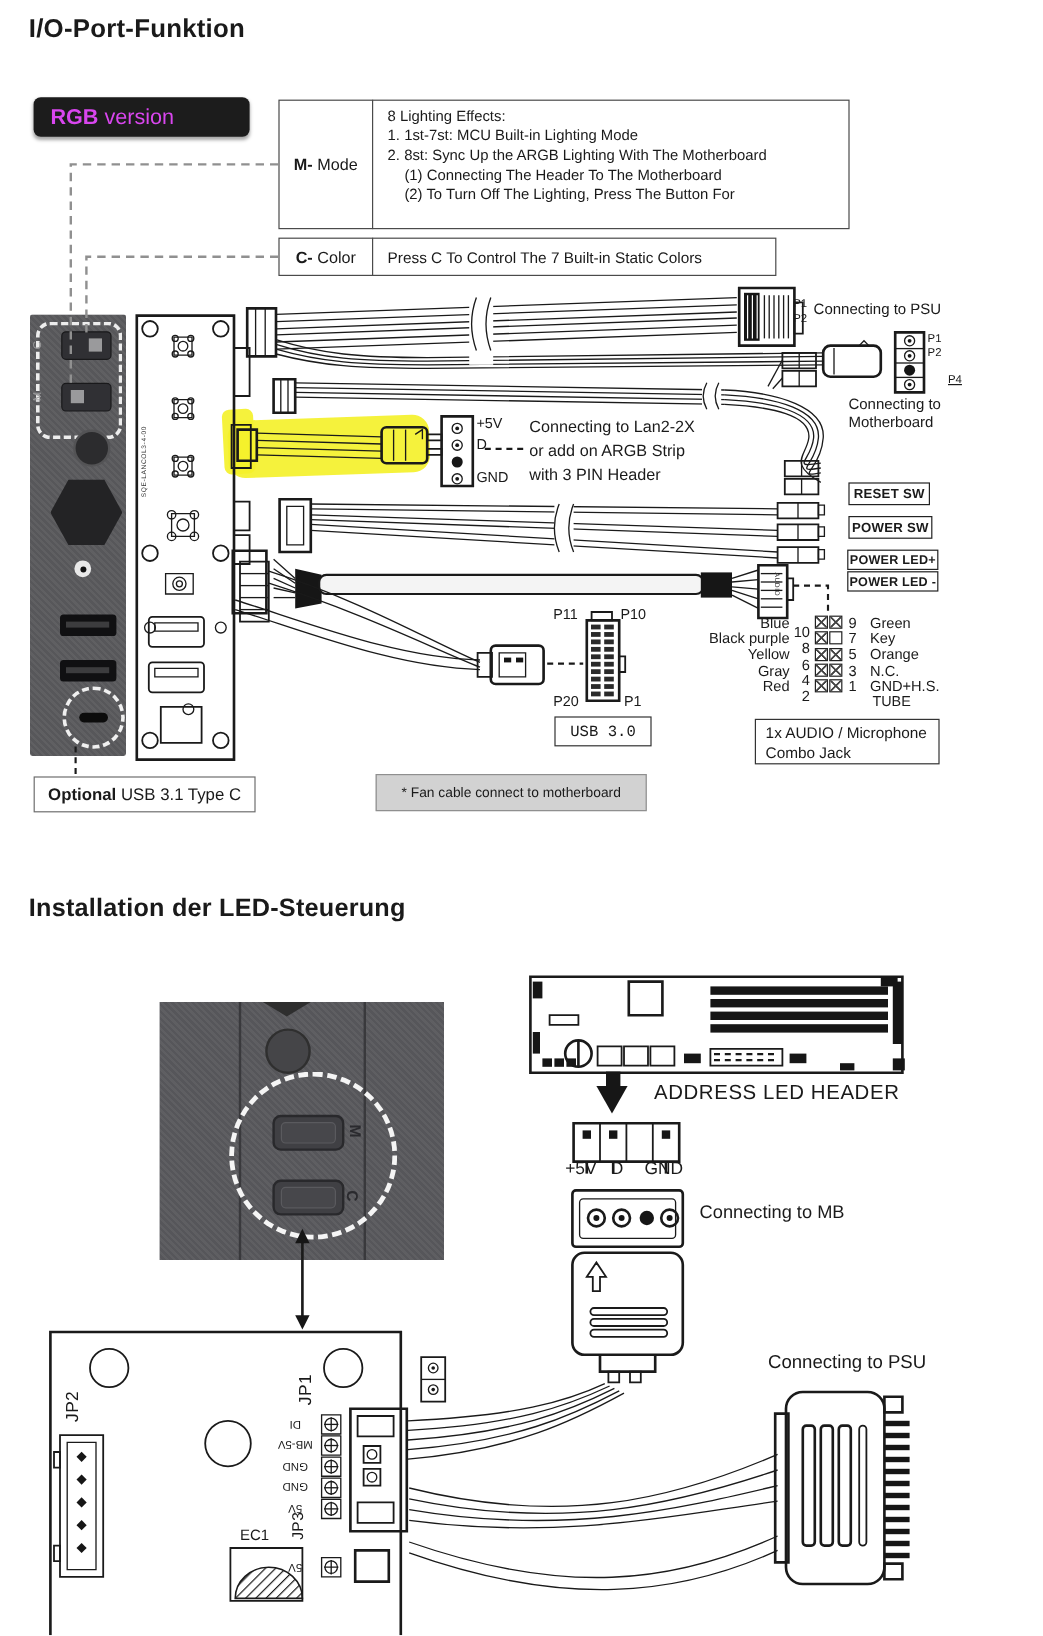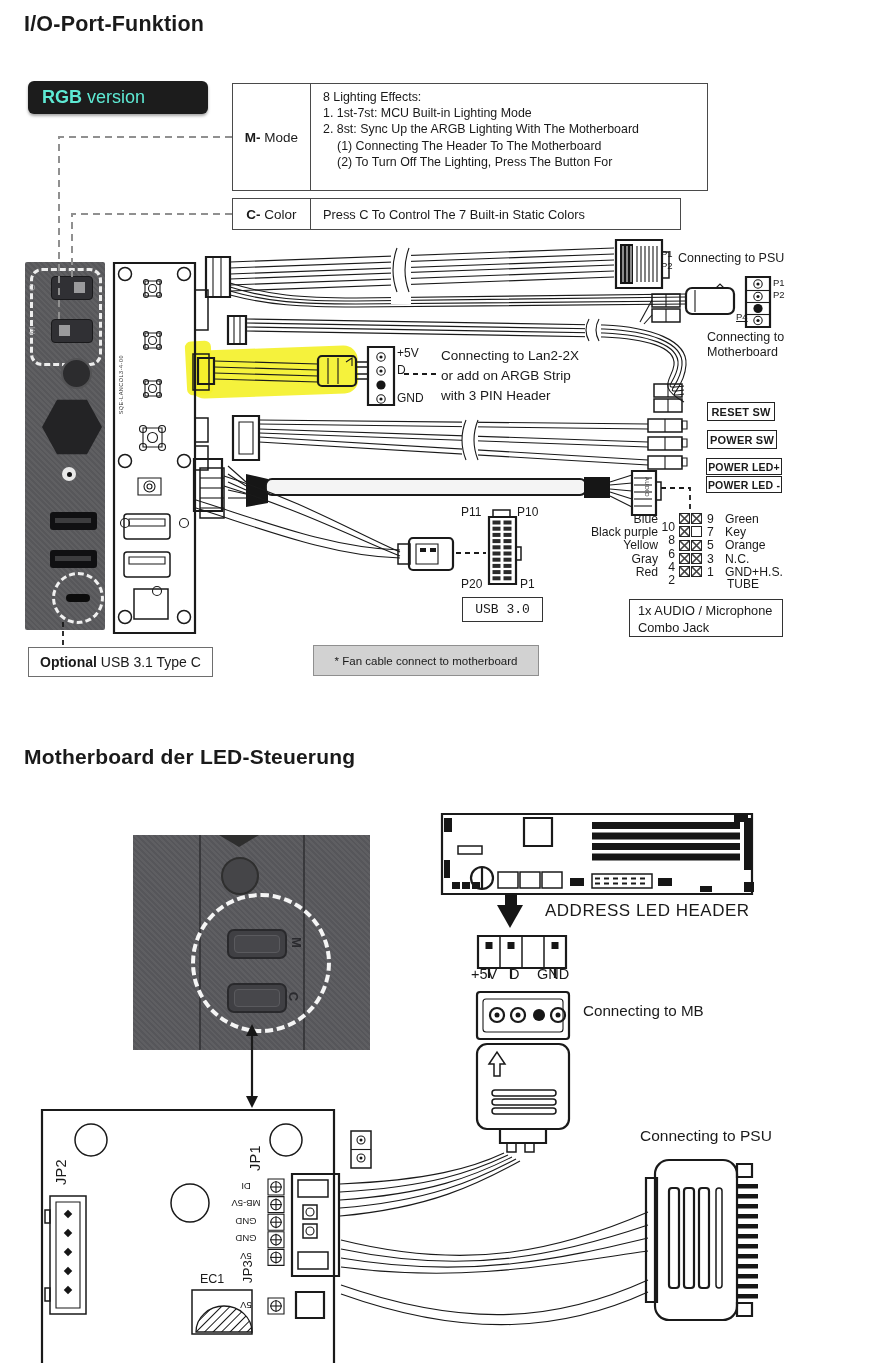--- a/index.html
+++ b/index.html
@@ -4,29 +4,29 @@
 <style>
   html,body{margin:0;padding:0;background:#fff;}
   #page{position:relative;width:869px;height:1363px;background:#fff;overflow:hidden;
         font-family:"Liberation Sans",sans-serif;color:#1a1a1a;}
   .abs{position:absolute;}
   .b{font-weight:700;}
   .pre{white-space:pre;}
   
   .h1{font-size:21.5px;font-weight:700;letter-spacing:.2px;}
   
-  #badge{left:28px;top:81px;width:166px;height:33px;background:#1c1c1c;color:#5eead4;
+  #badge{left:28px;top:81px;width:166px;height:33px;background:#1c1c1c;color:#d946ef;
          border-radius:6px;display:flex;align-items:center;padding-left:14px;font-size:18px;box-shadow:0 2px 3px rgba(0,0,0,.35);}
   
   .tcell{border:1.2px solid #4a4a4a;background:#fff;box-sizing:border-box;}
   #modeKey{left:232px;top:83px;width:79px;height:108px;display:flex;align-items:center;justify-content:center;font-size:13.5px;}
   #modeTxt{left:310px;top:83px;width:398px;height:108px;padding:5px 0 0 12px;font-size:12.4px;line-height:16.2px;}
   .ind1{padding-left:14px;} .ind2{padding-left:30px;}
   #colKey{left:232px;top:198px;width:79px;height:32px;display:flex;align-items:center;justify-content:center;font-size:13.5px;}
-  #colTxt{left:310px;top:198px;width:371px;height:32px;display:flex;align-items:center;padding-left:12px;font-size:12.8px;}
+  #colTxt{left:310px;top:198px;width:337px;height:32px;display:flex;align-items:center;padding-left:12px;font-size:12.8px;}
   
   .lab{font-size:12.5px;} .lab9{font-size:9.5px;} .lab12{font-size:12px;}
   .labN{font-size:13.5px;line-height:20px;}
   .swbox{border:1.2px solid #222;background:#fff;display:flex;align-items:center;justify-content:center;
          font-size:11px;font-weight:700;letter-spacing:.2px;box-sizing:border-box;}
   .obox{border:1.1px solid #6e6e6e;background:#fff;display:flex;align-items:center;justify-content:center;
         font-size:14px;box-sizing:border-box;}
   #fanNote{left:313px;top:645px;width:226px;height:31px;background:#d2d2d2;border:1px solid #8f8f8f;
            display:flex;align-items:center;justify-content:center;font-size:11.5px;box-sizing:border-box;}
   #ajBox{left:629px;top:599px;width:154px;height:38px;border:1.1px solid #333;font-size:12.8px;
@@ -81,21 +81,21 @@
   .wht{fill:#fff;stroke:none;}
   .dash{stroke:#909090;stroke-width:2;stroke-dasharray:7 5;fill:none;}
   .dashk{stroke:#1a1a1a;stroke-width:1.8;stroke-dasharray:5 4;fill:none;}
 </style>
 </head>
 <body>
 
 <div id="page">
 
   <div class="abs h1" style="left:24px;top:12px;">I/O-Port-Funktion</div>
-  <div class="abs h1" style="left:24px;top:745px;font-size:21px;">Motherboard der LED-Steuerung</div>
+  <div class="abs h1" style="left:24px;top:745px;font-size:21px;">Installation der LED-Steuerung</div>
 
   <div id="badge" class="abs">
     <span class="b">RGB</span>
       <span class="pre"> version</span>
   </div>
 
   <div id="modeKey" class="abs tcell">
     <span class="b">M-</span>
       <span class="pre"> Mode</span>
   </div>
@@ -591,21 +591,21 @@
       <polygon class="f" points="252,1108 246,1096 258,1096"></polygon>
     </g>
   </svg>
 
   <div class="abs lab9" style="left:661px;top:248px;">P1</div>
   <div class="abs lab9" style="left:661px;top:260px;">P2</div>
   <div class="abs lab" style="left:678px;top:251px;">Connecting to PSU</div>
 
   <div class="abs lab9" style="left:773px;top:277px;">P1</div>
   <div class="abs lab9" style="left:773px;top:289px;">P2</div>
-  <div class="abs lab9" style="left:736px;top:311px;text-decoration:underline;">P4</div>
+  <div class="abs lab9" style="left:790px;top:311px;text-decoration:underline;">P4</div>
   <div class="abs lab" style="left:707px;top:330px;">Connecting to</div>
   <div class="abs lab" style="left:707px;top:345px;">Motherboard</div>
 
   <div class="abs lab12" style="left:397px;top:346px;">+5V</div>
   <div class="abs lab12" style="left:397px;top:363px;">D</div>
   <div class="abs lab12" style="left:397px;top:391px;">GND</div>
   <div class="abs labN" style="left:441px;top:346px;">Connecting to Lan2-2X</div>
   <div class="abs labN" style="left:441px;top:366px;">or add on ARGB Strip</div>
   <div class="abs labN" style="left:441px;top:386px;">with 3 PIN Header</div>
 

